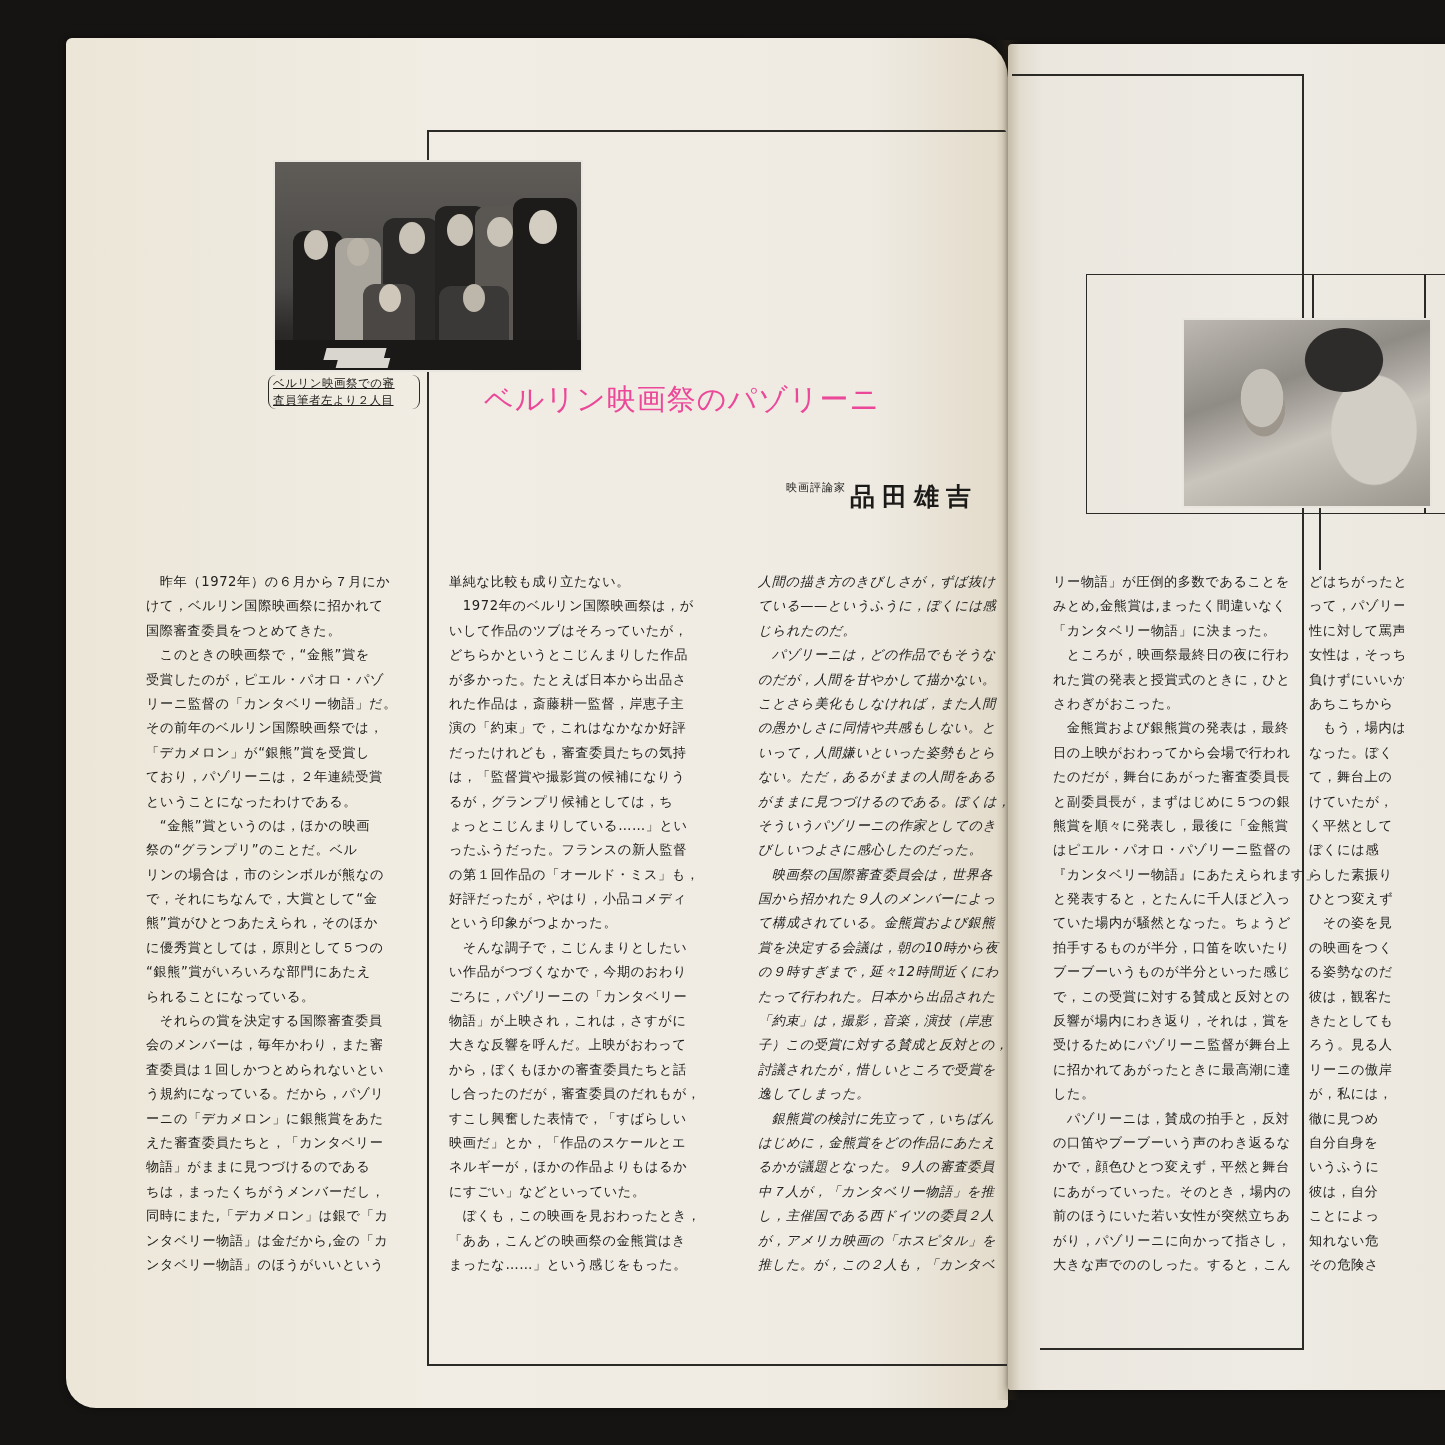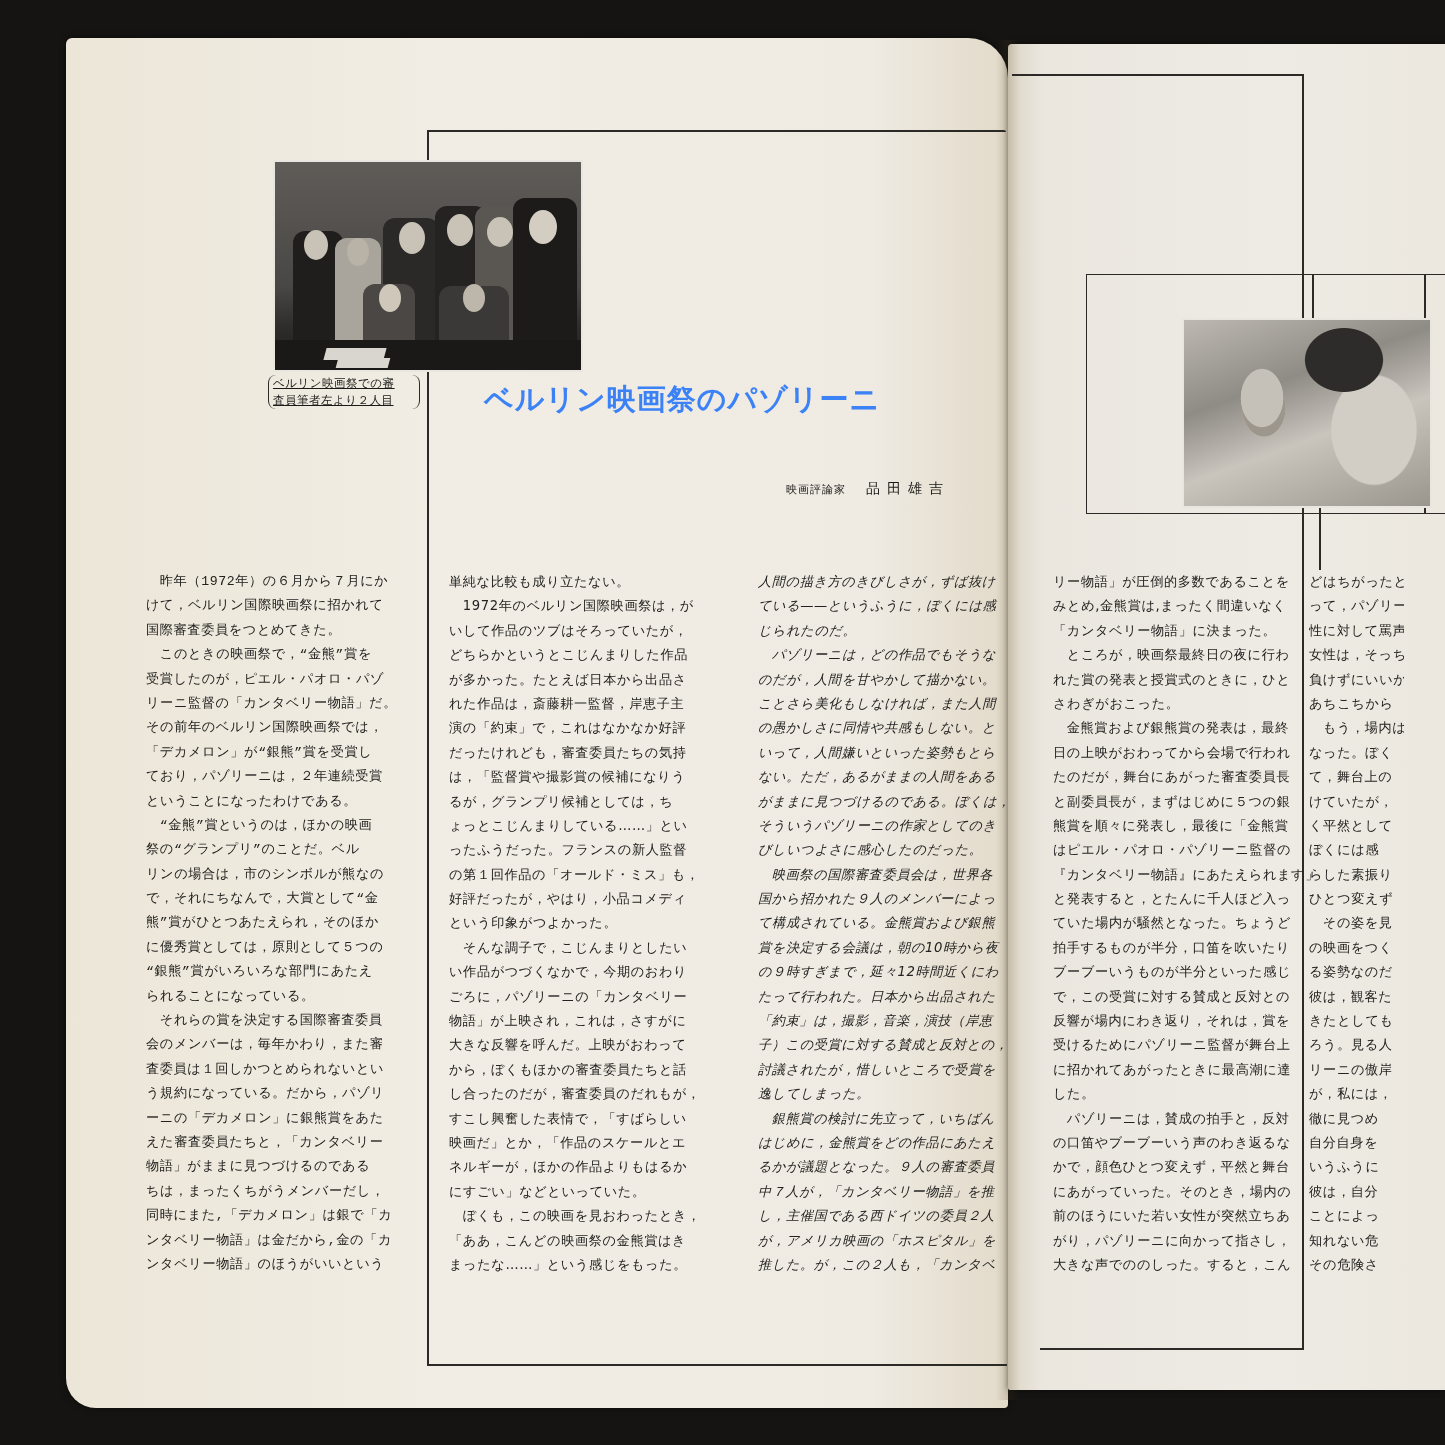--- a/index.html
+++ b/index.html
@@ -52,33 +52,33 @@
         linear-gradient(160deg, #bdb9b2 0%, #8f8b85 35%, #c9c5bd 60%, #9a958d 100%);
     }
     #caption {
       position: absolute; left: 268px; top: 375px; width: 152px;
       font-size: 11.5px; line-height: 17px; letter-spacing: 0.5px;
       border-left: 1.5px solid #2b2a27; border-right: 1.5px solid #2b2a27;
       border-radius: 8px; padding: 0 4px; box-sizing: border-box; text-decoration: underline;
     }
     #title {
       position: absolute; left: 484px; top: 380px;
-      font-size: 29px; font-weight: bold; letter-spacing: 1px;
-      color: #3b82f6;
-    }
-    #byline { position: absolute; left: 786px; top: 480px; display: flex; align-items: center; gap: 20px; }
+      font-size: 29px; font-weight: normal; letter-spacing: 1px;
+      color: #ec4899;
+    }
+    #byline { position: absolute; left: 786px; top: 480px; display: flex; align-items: flex-start; gap: 4px; }
     #byline .role { font-size: 11px; letter-spacing: 1px; }
-    #byline .name { font-size: 14px; font-weight: normal; letter-spacing: 7px; }
+    #byline .name { font-size: 25px; font-weight: bold; letter-spacing: 7px; }
     .col {
       position: absolute; top: 570px;
       font-size: 13.2px; line-height: 24.4px; letter-spacing: 0.6px;
       white-space: nowrap; color: #232220;
     }
     .col div { height: 24.4px; }
-    #col1 { left: 146px; width: 276px; font-family: Liberation Mono, monospace; }
+    #col1 { left: 146px; width: 276px; }
     #col2 { left: 449px; width: 276px; }
     #col3 { left: 758px; width: 276px; font-style: italic; }
     #col4 { left: 1053px; width: 276px; }
     #col5 { left: 1309px; width: 95px; overflow: hidden; }
     .gutter-shadow {
       position: absolute; left: 996px; top: 40px; width: 24px; height: 1360px;
       background: linear-gradient(90deg, rgba(0,0,0,0) 0%, rgba(90,70,40,0.18) 50%, rgba(0,0,0,0) 100%);
     }
   </style>
 </head>

